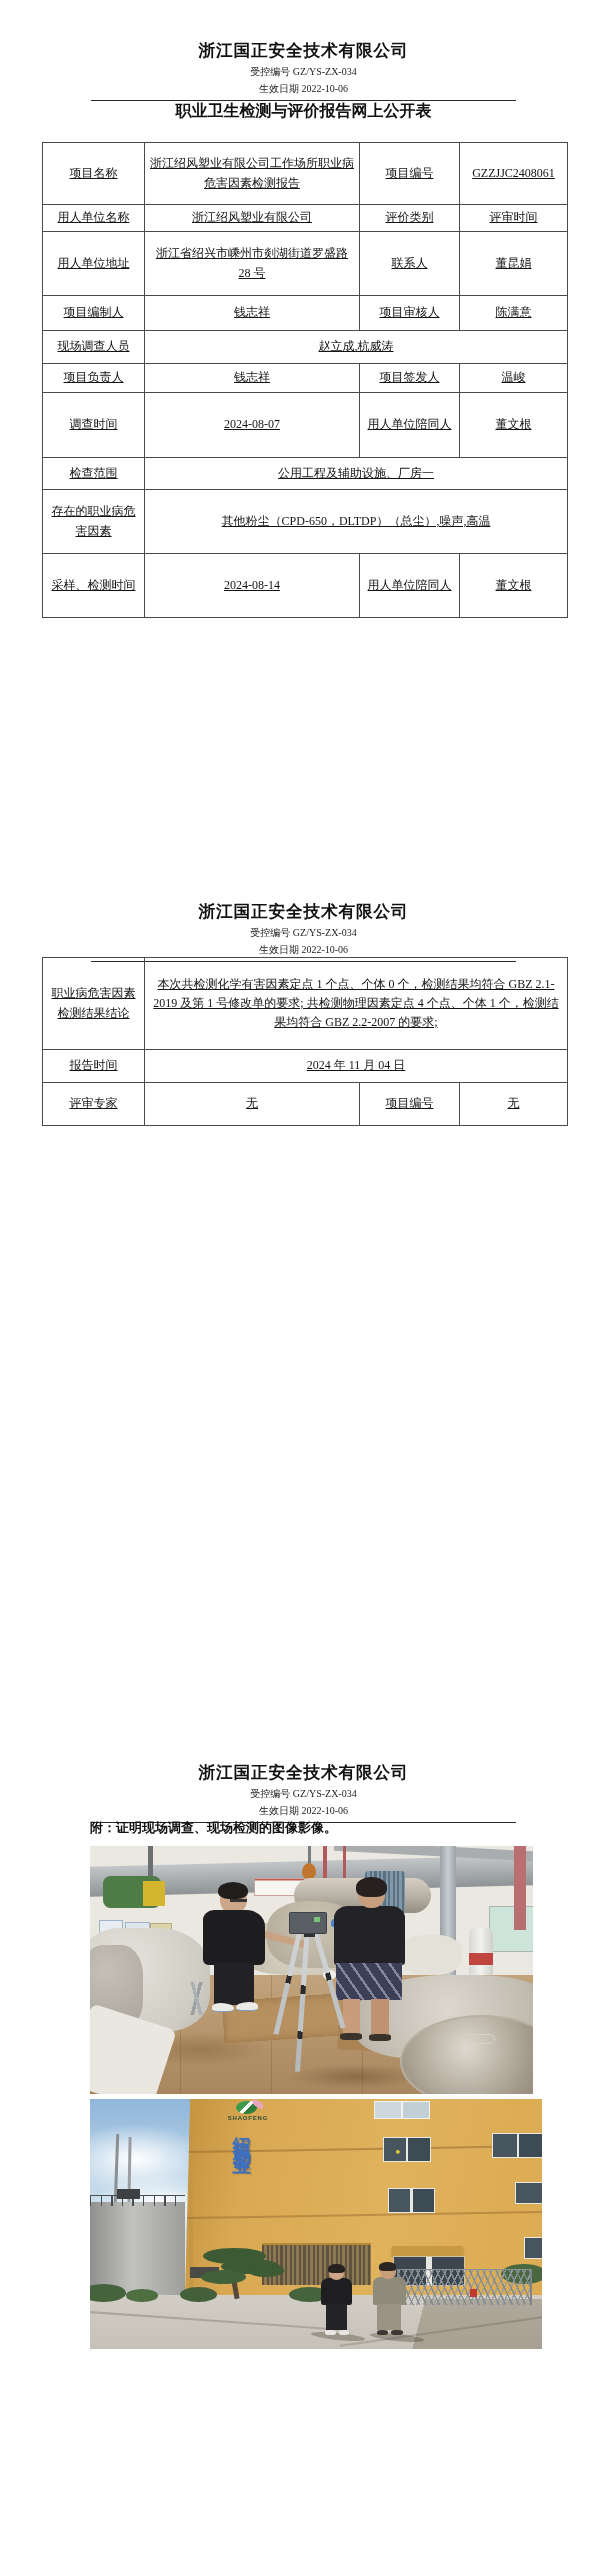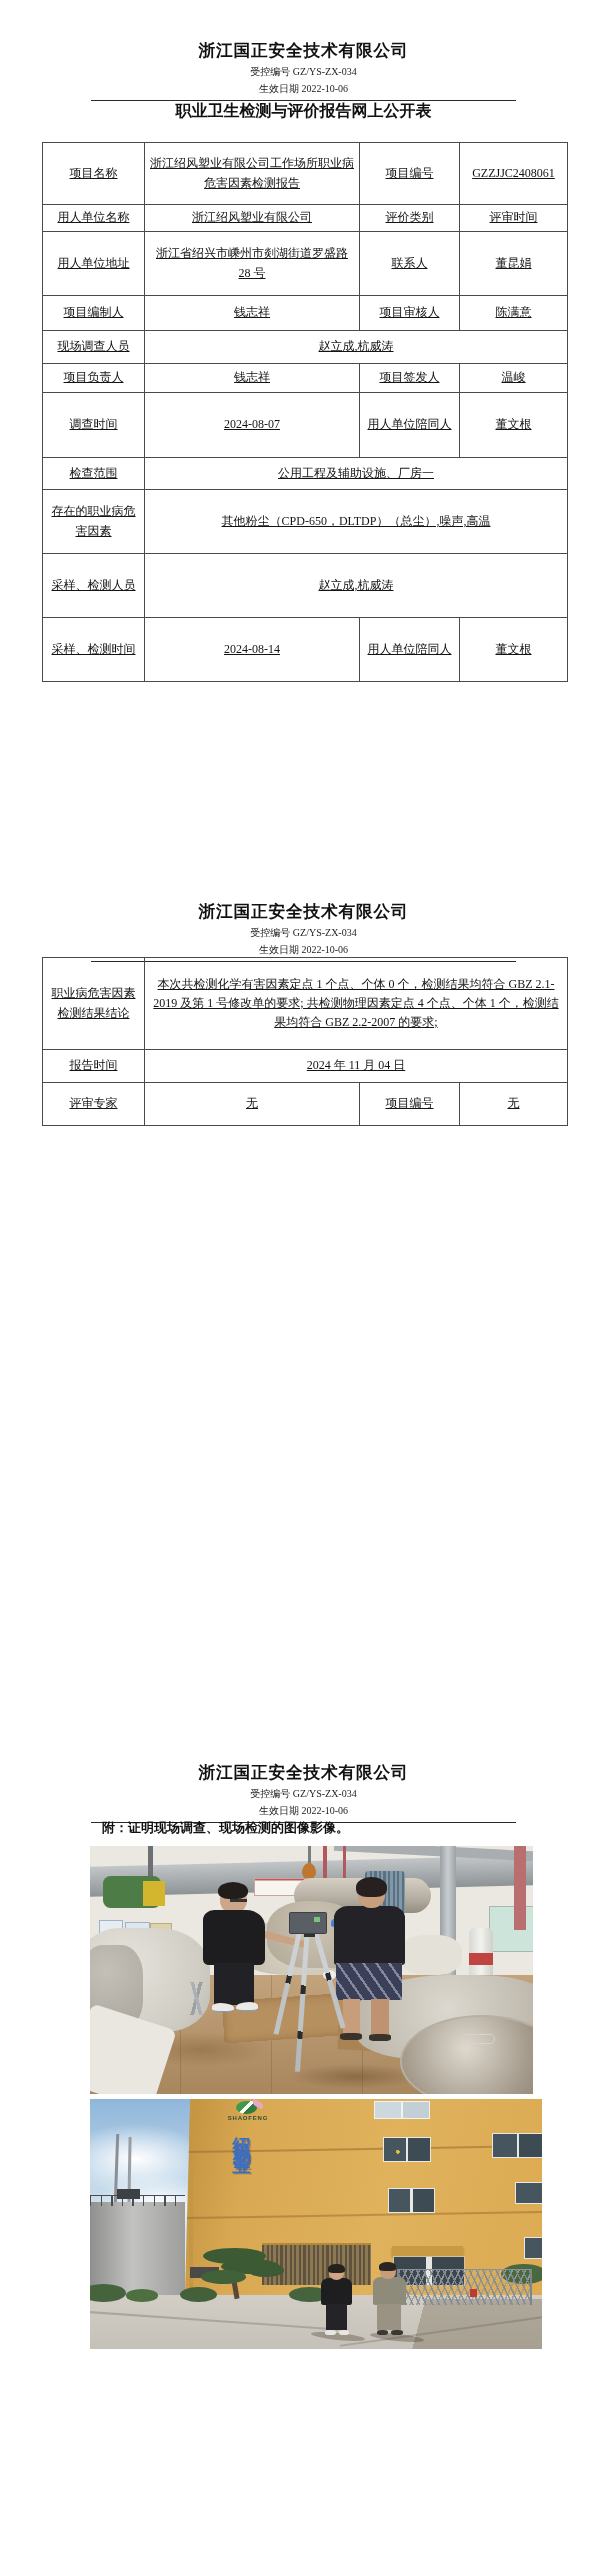--- a/index.html
+++ b/index.html
@@ -11,21 +11,21 @@
   .hdr .rule{width:425px;margin:3.8px auto 0;border-top:1.5px solid #2a2a2a;height:0;}
   .doc-title{position:absolute;left:0;width:100%;text-align:center;
              font-size:16px;font-weight:bold;color:#111;}
   table.tb{position:absolute;left:42px;width:525px;border-collapse:collapse;
            table-layout:fixed;border:1.5px solid #4a4a4a;font-size:12px;color:#141414;text-decoration:underline;}
   table.tb td{border:0.8px solid #4a4a4a;text-align:center;vertical-align:middle;
               padding:0 3.8px;line-height:1.6;overflow:hidden;}
   td.ml{line-height:2.5;}
   td.just{text-align:justify;text-justify:inter-character;line-height:30px;
           padding:0 6px;font-size:12px;}
-  .caption{position:absolute;left:90px;font-size:13px;font-weight:bold;color:#111;margin-left:12px;}
+  .caption{position:absolute;left:90px;font-size:13px;font-weight:bold;color:#111;}
   .photo{position:absolute;overflow:hidden;background:#d8d5ce;}
   .photo .s{position:absolute;}
   .sign-v{writing-mode:vertical-rl;text-orientation:upright;font-weight:bold;
           font-family:"Liberation Sans","DejaVu Sans",sans-serif;}
 </style>
 </head>
 <body>
 
 <div class="doc">
 
@@ -86,24 +86,20 @@
       <td class="ml">用人单位陪同人</td>
       <td>董文根</td>
     </tr>
     <tr style="height:32px">
       <td>检查范围</td>
       <td colspan="3">公用工程及辅助设施、厂房一</td>
     </tr>
     <tr style="height:64px">
       <td class="ml">存在的职业病危害因素</td>
       <td colspan="3">其他粉尘（CPD-650，DLTDP）（总尘）,噪声,高温</td>
-    </tr>
-    <tr style="height:64px">
-      <td class="ml">采样、检测人员</td>
-      <td colspan="3">赵立成,杭威涛</td>
     </tr>
     <tr style="height:64px">
       <td class="ml">采样、检测时间</td>
       <td>2024-08-14</td>
       <td class="ml">用人单位陪同人</td>
       <td>董文根</td>
     </tr>
   </tbody>
     </table>
 

